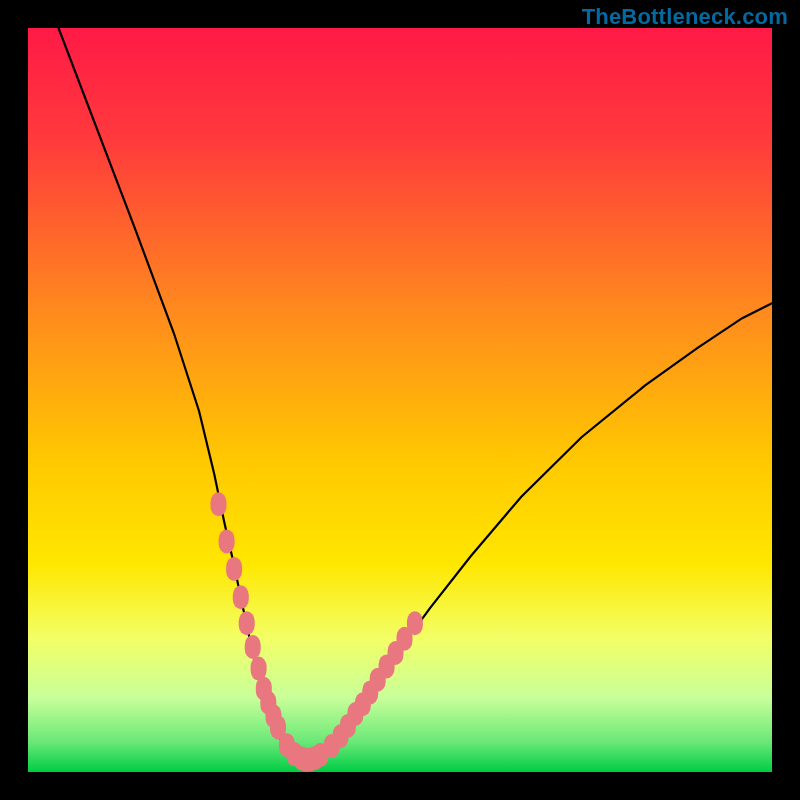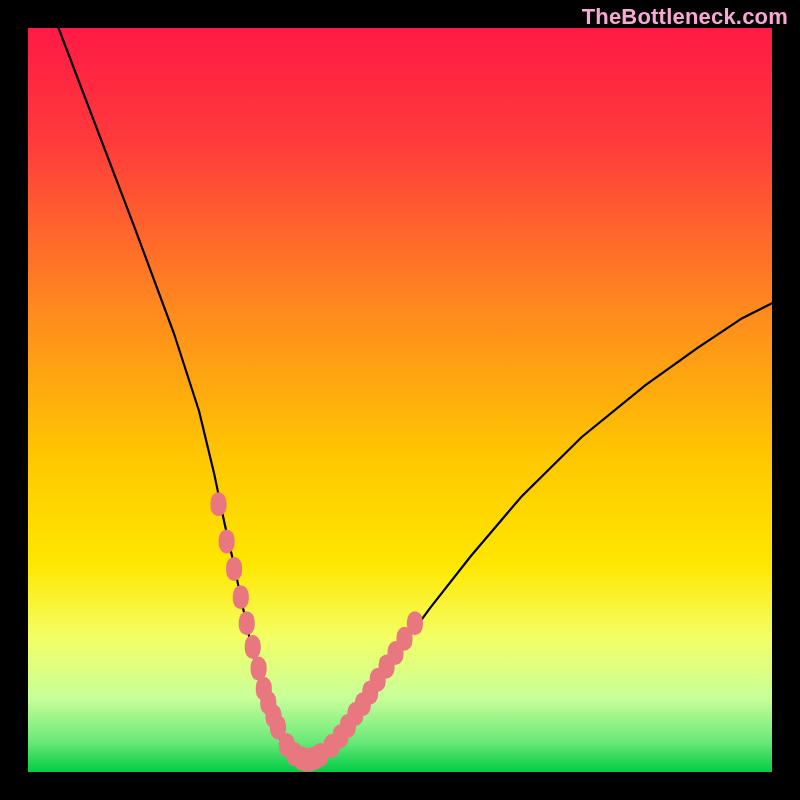--- a/index.html
+++ b/index.html
@@ -15,21 +15,21 @@
     position: relative;
     width: 800px;
     height: 800px;
   }
   .watermark {
     position: absolute;
     top: 4px;
     right: 12px;
     font-size: 22px;
     font-weight: 600;
-    color: #f9a8d4;
+    color: #0369a1;
     letter-spacing: 0.2px;
     user-select: none;
   }
   svg {
     display: block;
   }
 </style>
 </head>
 <body>
 

